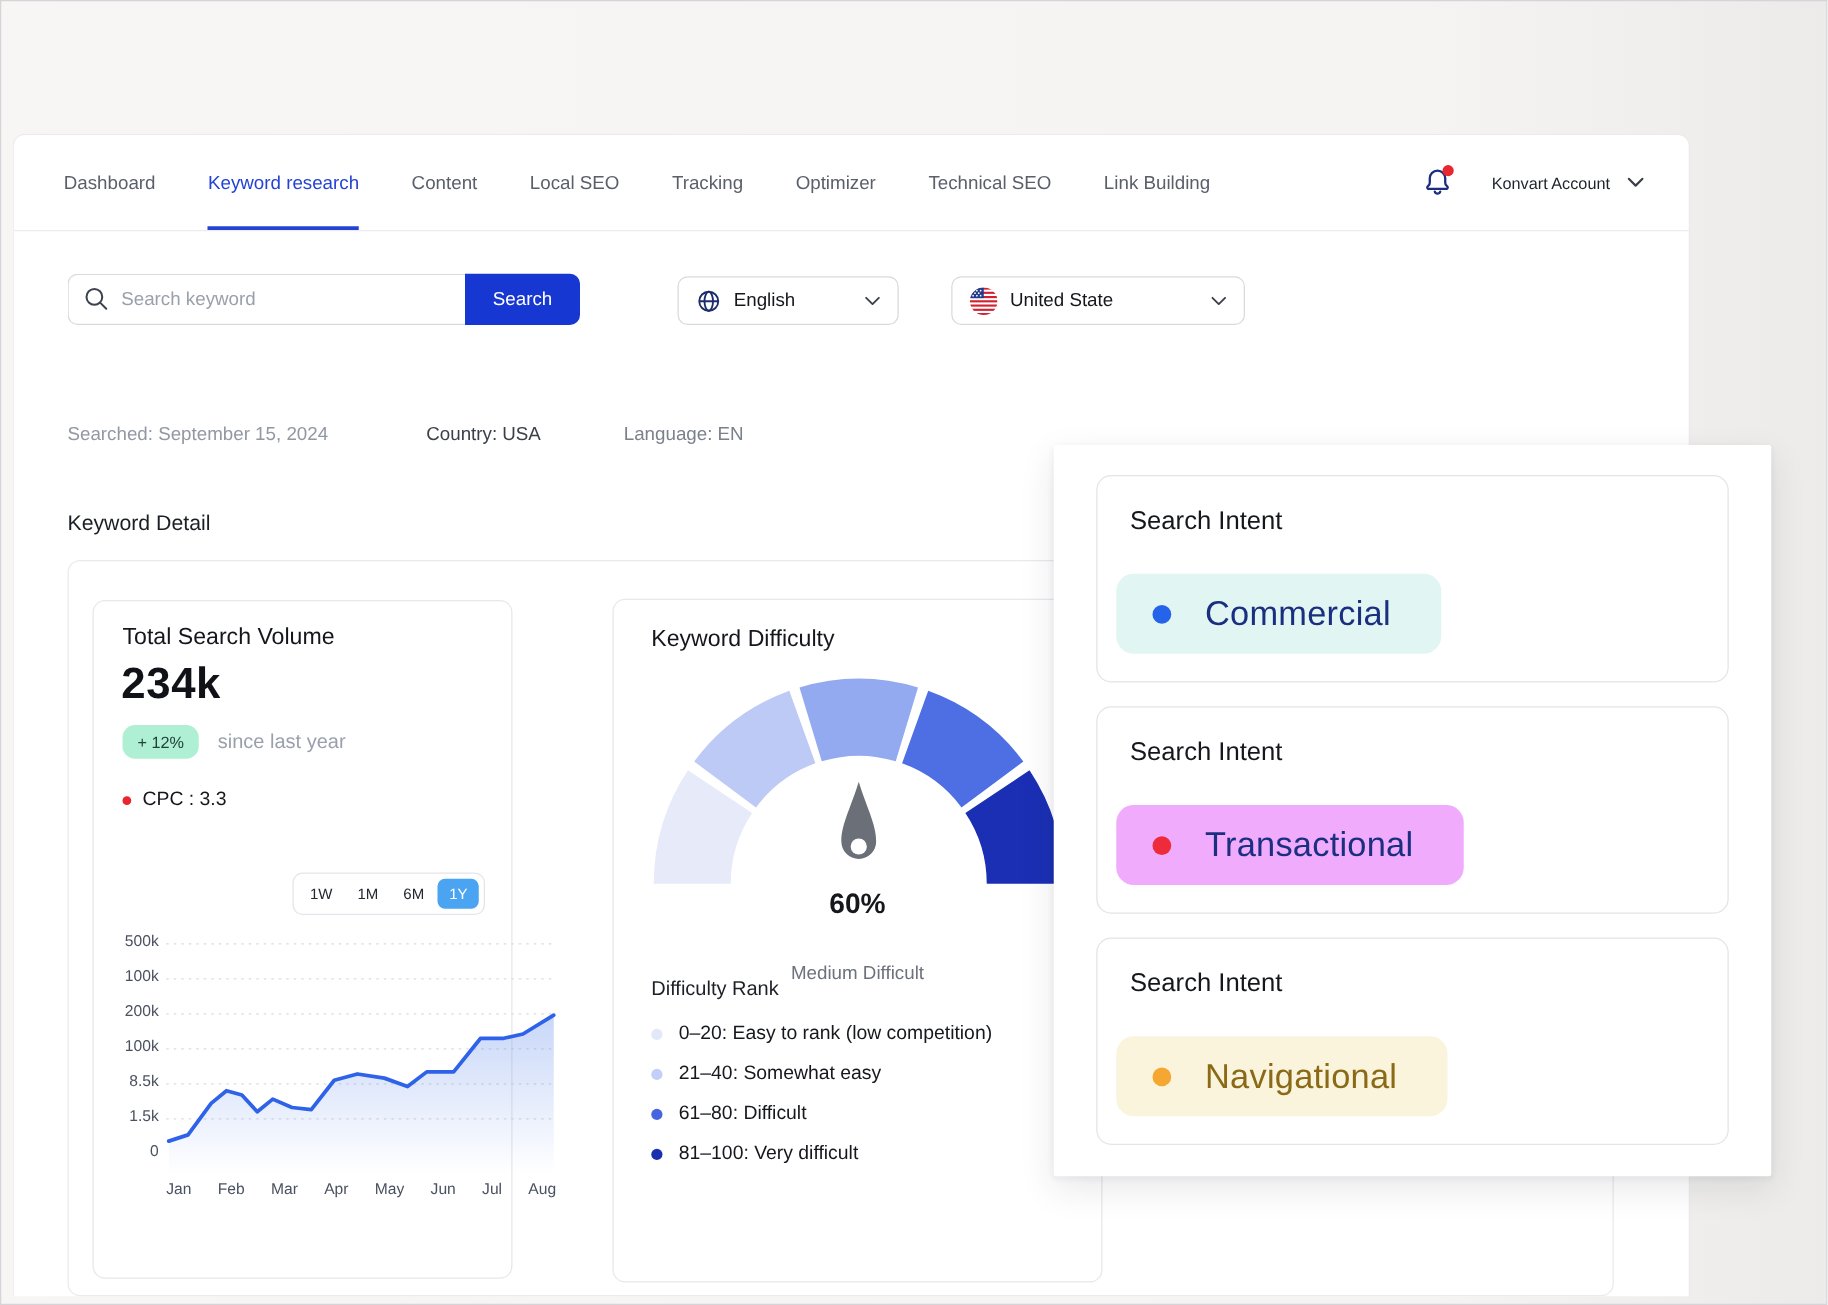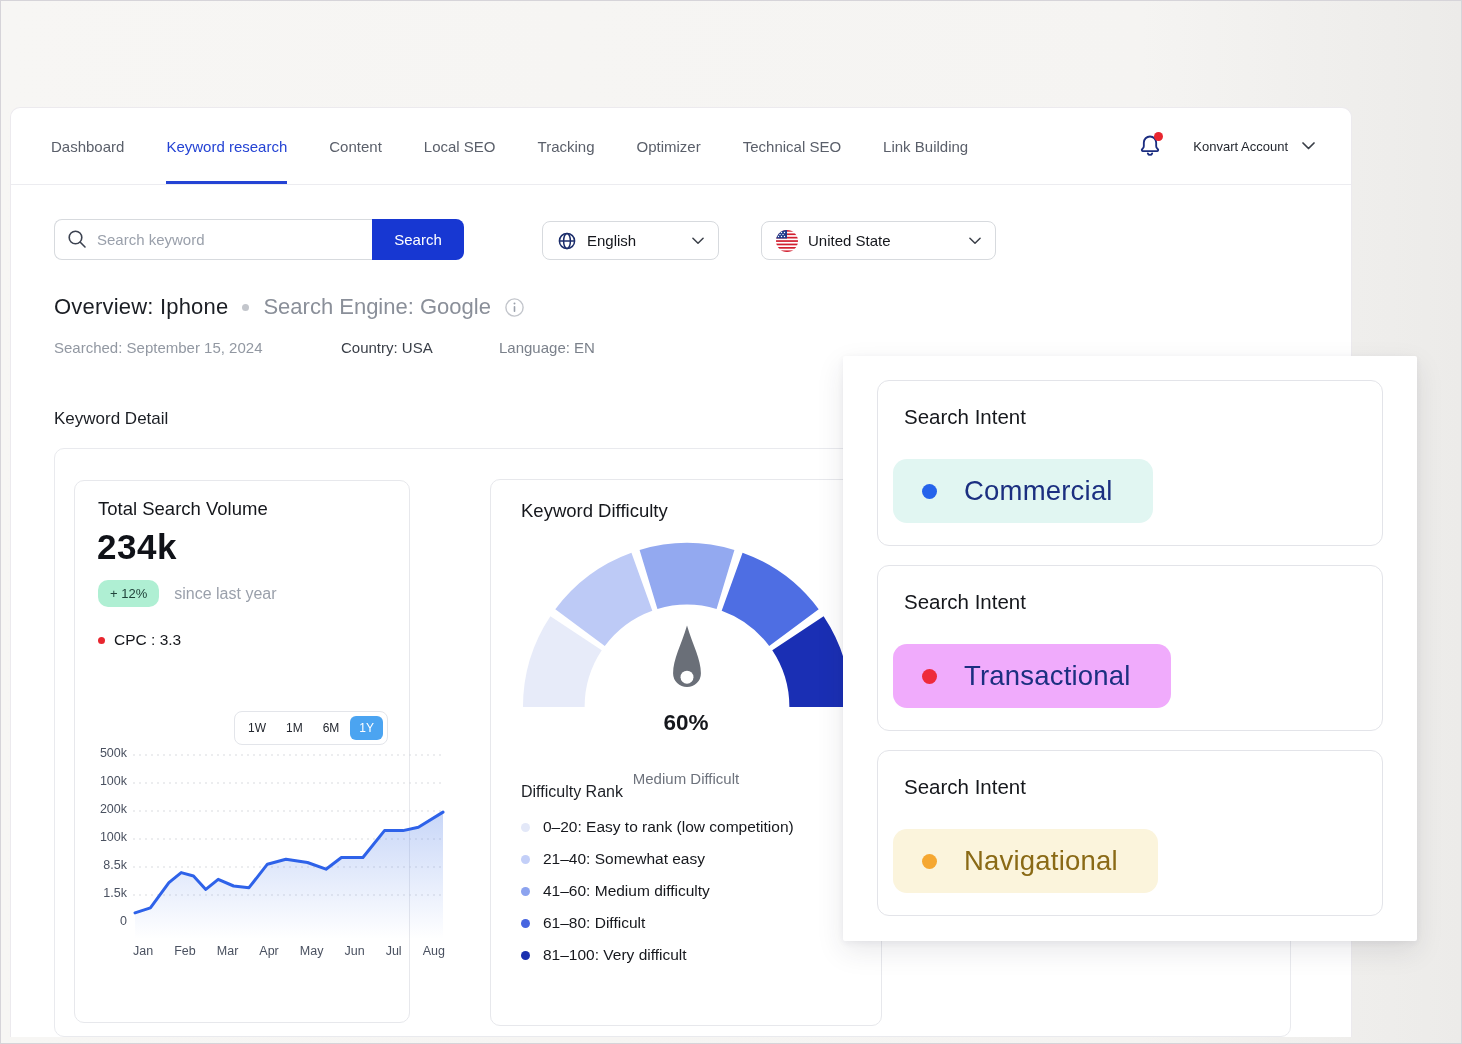--- a/index.html
+++ b/index.html
@@ -67,21 +67,21 @@
   .card-difficulty { left:435px; top:30px; width:392px; height:547px; }
   .card-title { position:absolute; left:23px; top:17px; font-size:18.5px; color:#15171c; }
 
   
   .vol-value { position:absolute; left:22px; top:46px; font-size:35px; font-weight:600; color:#101218; letter-spacing:.5px; }
   .vol-change { position:absolute; left:23px; top:99px; display:flex; align-items:center; }
   .vol-badge { background:#afefd3; color:#20423a; font-size:13px; padding:6px 12px; border-radius:10px; }
   .vol-note { margin-left:15px; font-size:16px; color:#9aa0ab; }
   .vol-cpc { position:absolute; left:23px; top:150px; display:flex; align-items:center; gap:9px; font-size:15.5px; color:#15171c; }
   .cpc-dot { width:7px; height:7px; border-radius:50%; background:#e8262f; }
-  .range-group { position:absolute; right:21px; top:217px; display:flex; gap:2px; border:1px solid #e3e5ea; border-radius:8px; padding:4px;margin-top:13px; }
+  .range-group { position:absolute; right:21px; top:217px; display:flex; gap:2px; border:1px solid #e3e5ea; border-radius:8px; padding:4px; }
   .range-btn { font-size:12px; color:#23272f; padding:5px 9px; border-radius:6px; border:none; background:transparent; cursor:pointer; font-family:inherit; }
   .range-btn.active { background:#4ba4f1; color:#fff; }
 
   .chart-box { position:absolute; left:16px; top:256px; width:362px; height:226px; }
   .ylab { position:absolute; left:0; width:36px; text-align:right; font-size:12.5px; color:#4a5160; }
   .chart-svg { position:absolute; left:40px; top:12px; }
   .grid { stroke:#d9dbdf; stroke-width:1; stroke-dasharray:2 4; }
   .xlabels { position:absolute; left:40px; top:207px; width:316px; display:flex; justify-content:space-between; font-size:12.5px; color:#4a5160; padding:0 2px; }
 
   
@@ -205,30 +205,20 @@
             <circle cx="8.5" cy="6.5" r=".7" fill="#fff"></circle>
         </g>
       </svg>
       <span>United State</span>
       <svg class="chev" width="12" height="8" viewBox="0 0 13 8">
         <path d="M1 1l5.5 5.5L12 1" fill="none" stroke="#3a3f48" stroke-width="1.6" stroke-linecap="round" stroke-linejoin="round"></path>
       </svg>
     </div>
   </div>
 
-  <div class="overview-row">
-    <span class="overview-title">Overview: Iphone</span>
-    <span class="dot-sep"></span>
-    <span class="overview-engine">Search Engine: Google</span>
-    <svg width="19" height="19" viewBox="0 0 19 19">
-      <circle cx="9.5" cy="9.5" r="8.6" fill="none" stroke="#c2c5cb" stroke-width="1.4"></circle>
-      <circle cx="9.5" cy="5.6" r="1" fill="#9aa0ab"></circle>
-      <rect x="8.7" y="8" width="1.6" height="6" rx=".8" fill="#9aa0ab"></rect>
-    </svg>
-  </div>
   <div class="meta-row">
     <span class="meta-searched">Searched: September 15, 2024</span>
     <span class="meta-country">Country: USA</span>
     <span class="meta-language">Language: EN</span>
   </div>
 
   <div class="section-title">Keyword Detail</div>
 
   <div class="detail-panel">
 
@@ -306,24 +296,20 @@
       <div class="rank-list">
         <div class="rank-item">
           <span class="rank-dot" style="background: rgb(227, 232, 248);"></span>
           <span>0–20: Easy to rank (low competition)</span>
         </div>
         <div class="rank-item">
           <span class="rank-dot" style="background: rgb(195, 207, 248);"></span>
           <span>21–40: Somewhat easy</span>
         </div>
         <div class="rank-item">
-          <span class="rank-dot" style="background: rgb(140, 163, 239);"></span>
-          <span>41–60: Medium difficulty</span>
-        </div>
-        <div class="rank-item">
           <span class="rank-dot" style="background: rgb(71, 101, 224);"></span>
           <span>61–80: Difficult</span>
         </div>
         <div class="rank-item">
           <span class="rank-dot" style="background: rgb(27, 48, 175);"></span>
           <span>81–100: Very difficult</span>
         </div>
       </div>
     </div>
   </div>

